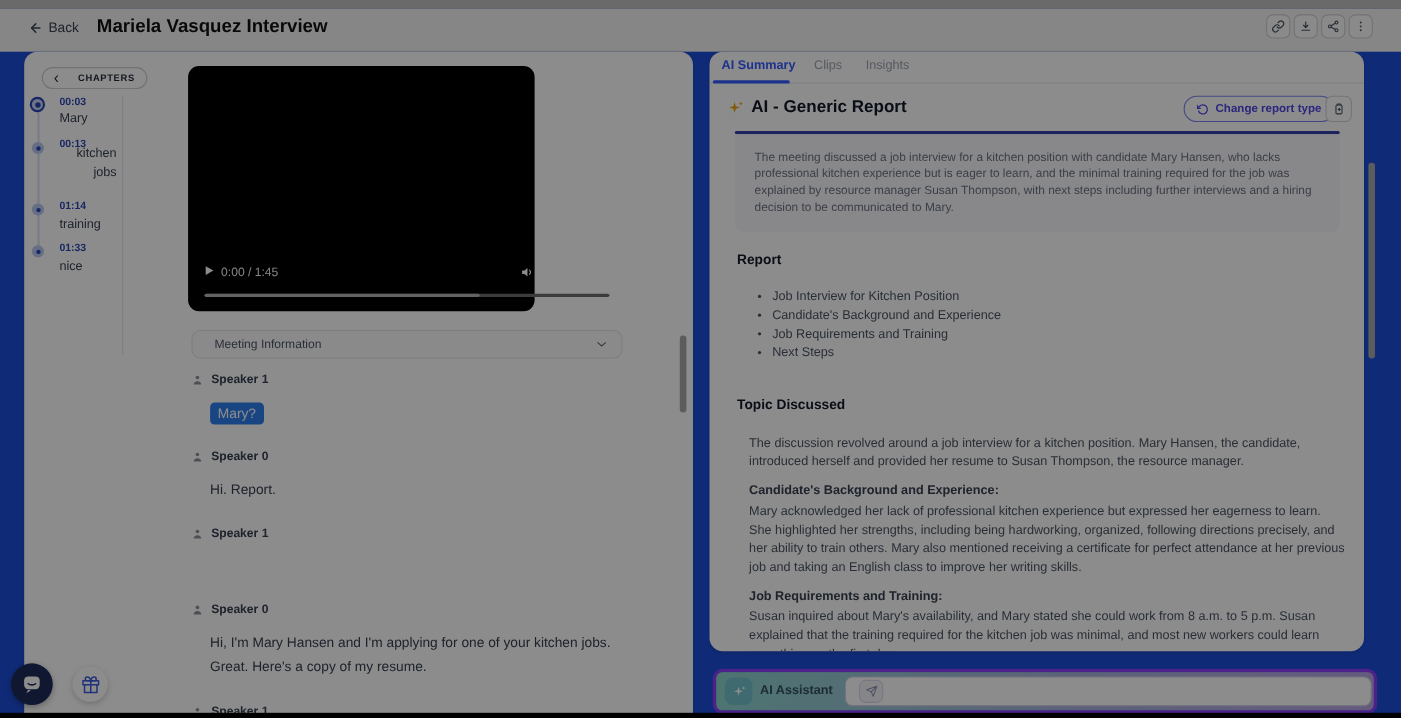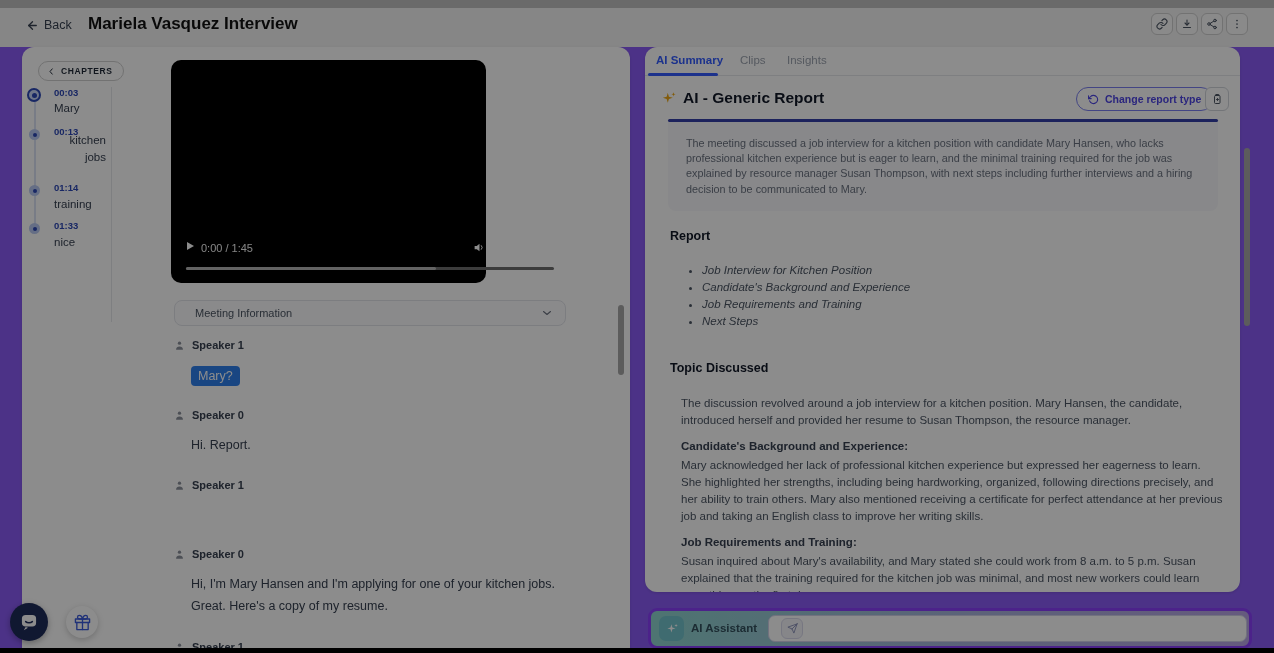--- a/index.html
+++ b/index.html
@@ -1,36 +1,36 @@
 <!DOCTYPE html>
 <html><head>
 <meta charset="utf-8">
 <style>
   * { margin:0; padding:0; box-sizing:border-box; }
   html,body { background:#555; }
   body { font-family:"Liberation Sans", sans-serif; }
-  #screen { position:relative; width:1274px; height:653px; background:#8b5cf6; overflow:hidden; }
+  #screen { position:relative; width:1274px; height:653px; background:#1d4ed8; overflow:hidden; }
   .abs { position:absolute; }
   svg { display:block; }
 
   
   #topstrip { left:0; top:0; width:1274px; height:8px; background:#c2c2c2; }
   #header { left:0; top:8px; width:1274px; height:39px; background:#f4f4f4; }
   .back-btn { left:26px; top:10px; display:flex; align-items:center; gap:5px; color:#374151; font-size:12.5px; cursor:pointer; }
   .page-title { left:88px; top:6px; font-size:17px; font-weight:bold; color:#121212; }
   .hdr-actions { right:26px; top:5px; display:flex; gap:3px; }
   .icon-btn { width:22px; height:22px; border:1px solid #cfcfcf; border-radius:6px; background:#fbfbfb; display:flex; align-items:center; justify-content:center; color:#4b5563; cursor:pointer; }
 
   
   .card { background:#ffffff; box-shadow:0 1px 3px rgba(0,0,0,.12); }
   #left-card { left:22px; top:47px; width:608px; height:606px; border-radius:12px 12px 0 0; }
   #right-card { left:645px; top:47px; width:595px; height:545px; border-radius:12px; overflow:hidden; }
 
   
-  .chapters-btn { left:16px; top:14px; height:20px; padding:0 10px 0 8px; border:1px solid #cfcfcf; border-radius:10px; background:#fff; display:flex; align-items:center; gap:5px; font-size:8.5px; font-weight:bold; letter-spacing:.6px; color:#1f2937; cursor:pointer; }
+  .chapters-btn { left:16px; top:14px; height:20px; padding:0 10px 0 8px; border:1px solid #cfcfcf; border-radius:10px; background:#fff; display:flex; align-items:center; gap:15px; font-size:8.5px; font-weight:bold; letter-spacing:.6px; color:#1f2937; cursor:pointer; }
   .chap-sep { left:89px; top:40px; height:235px; border-left:1px solid #e5e7eb; }
   .chap-line { left:12px; top:48px; width:2px; height:133px; background:#dbe2f5; }
   .chap-time { font-size:9.5px; font-weight:bold; color:#2d48b6; }
   .chap-label { font-size:11.5px; color:#374151; width:52px; line-height:17px; }
   .dot-active { width:14px; height:14px; border-radius:50%; border:2.5px solid #2d48b6; background:#c9d6f7; display:flex; align-items:center; justify-content:center; }
   .dot-active::after { content:""; width:5px; height:5px; border-radius:50%; background:#2d48b6; }
   .dot { width:11px; height:11px; border-radius:50%; background:#b9c9f2; display:flex; align-items:center; justify-content:center; }
   .dot::after { content:""; width:4px; height:4px; border-radius:50%; background:#2d48b6; }
 
   
@@ -58,21 +58,21 @@
 
   .report-title { left:38px; top:42px; font-size:15.5px; font-weight:bold; color:#111827; }
   .change-btn { left:431px; top:40px; height:24px; padding:0 11px; border:1px solid #7b7ff0; border-radius:12px; background:#fff; display:flex; align-items:center; gap:6px; color:#4f46e5; font-size:10.5px; font-weight:600; cursor:pointer; }
   .copy-btn { left:560px; top:40px; width:24px; height:24px; border:1px solid #d1d5db; border-radius:6px; background:#fff; display:flex; align-items:center; justify-content:center; color:#4b5563; cursor:pointer; }
 
   .summary-box { left:23px; top:72px; width:550px; }
   .summary-topbar { height:3px; background:#333fa8; border-radius:2px; }
   .summary-body { background:#f7f8fb; border-radius:0 0 8px 8px; padding:14px 18px; font-size:10.8px; color:#6b7280; line-height:15.2px; }
 
   .sec-h { font-size:12.5px; font-weight:bold; color:#111827; }
-  .agenda-list { left:45px; top:215px; font-size:11.5px; color:#4b5563; line-height:17px;font-style:italic; }
+  .agenda-list { left:45px; top:215px; font-size:11.5px; color:#4b5563; line-height:17px; }
   .agenda-list li { margin-left:12px; }
   .body-text { font-size:11.5px; color:#4b5563; line-height:17px; width:542px; }
   .body-sub { font-size:11.5px; font-weight:bold; color:#374151; }
 
   
   #assistant { left:648px; top:608px; width:604px; height:41px; border:3px solid #8a3ffc; border-radius:9px; background:linear-gradient(90deg,#8ed4cf 0%,#a9b3dd 55%,#b9a5e6 100%); }
   .asst-icon { position:absolute; left:8px; top:5px; width:25px; height:25px; border-radius:7px; background:#73c3cc; display:flex; align-items:center; justify-content:center; }
   .asst-label { position:absolute; left:40px; top:11px; font-size:11.5px; font-weight:bold; color:#33505e; }
   .asst-input { position:absolute; left:117px; top:4px; width:479px; height:27px; background:#fff; border:1px solid #cfcfe8; border-radius:7px; display:flex; align-items:center; padding:0 6px 0 12px; }
   .asst-input input { flex:1; border:none; outline:none; font-size:11.5px; color:#374151; font-family:"Liberation Sans",sans-serif; background:transparent; }

